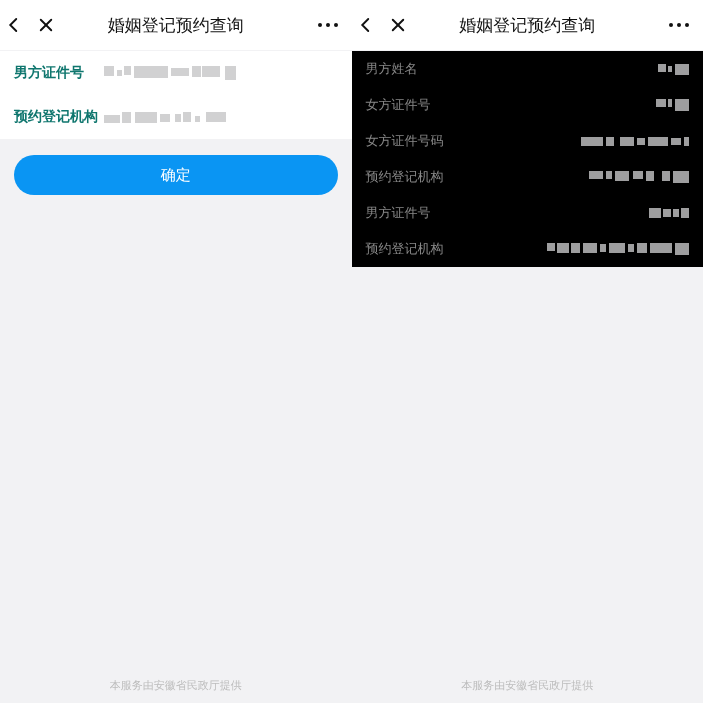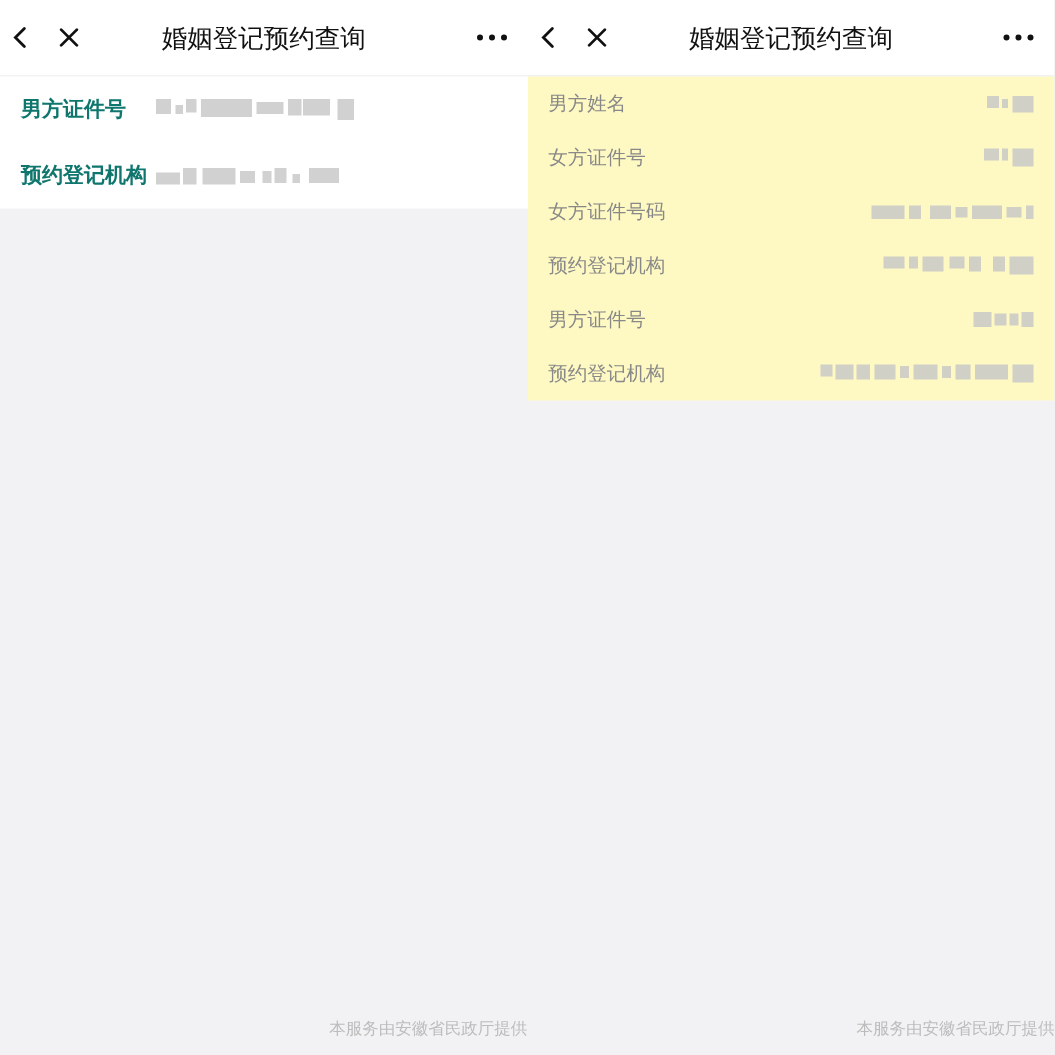--- a/index.html
+++ b/index.html
@@ -99,21 +99,21 @@
       background: #0a95f3;
       color: #fff;
       font-size: 15px;
       border: none;
       display: flex;
       align-items: center;
       justify-content: center;
       cursor: pointer;
     }
     .content-right {
-      background: #fef9c3;
+      background: #000000;
       margin-top: 1px;
     }
     .result-row {
       display: flex;
       align-items: center;
       justify-content: space-between;
       height: 36px;
       padding: 0 14px;
       font-size: 13px;
     }
@@ -125,21 +125,21 @@
       flex: 1;
       display: flex;
       justify-content: flex-end;
       align-items: center;
     }
     .footer {
       position: absolute;
       bottom: 10px;
       left: 0;
       right: 0;
-      text-align: right;
+      text-align: center;
       font-size: 11px;
       color: #bcbcbc;
     }
     
     .blur-strip {
       display: flex;
       gap: 0;
     }
     .bb {
       background: #c5c5c7;
@@ -198,20 +198,23 @@
           <div class="bb" style="width:10px;height:8px;margin-left:3px;margin-top:2px"></div>
           <div class="bb" style="width:6px;height:8px;margin-left:5px;margin-top:2px"></div>
           <div class="bb" style="width:8px;height:10px;margin-left:2px"></div>
           <div class="bb" style="width:5px;height:6px;margin-left:4px;margin-top:4px"></div>
           <div class="bb" style="width:20px;height:10px;margin-left:6px"></div>
         </div>
       </div>
     </div>
   </div>
 
+  <div class="button-wrap">
+    <button class="confirm-btn">确定</button>
+  </div>
 
   <div class="footer">本服务由安徽省民政厅提供</div>
 </div>
 
 <div class="panel">
   <div class="header">
     <div class="header-left">
       <div class="back-icon">
         <svg viewBox="0 0 24 24" fill="none" stroke="#111" stroke-width="2.5" stroke-linecap="round">
           <polyline points="15,4 7,12 15,20"></polyline>

